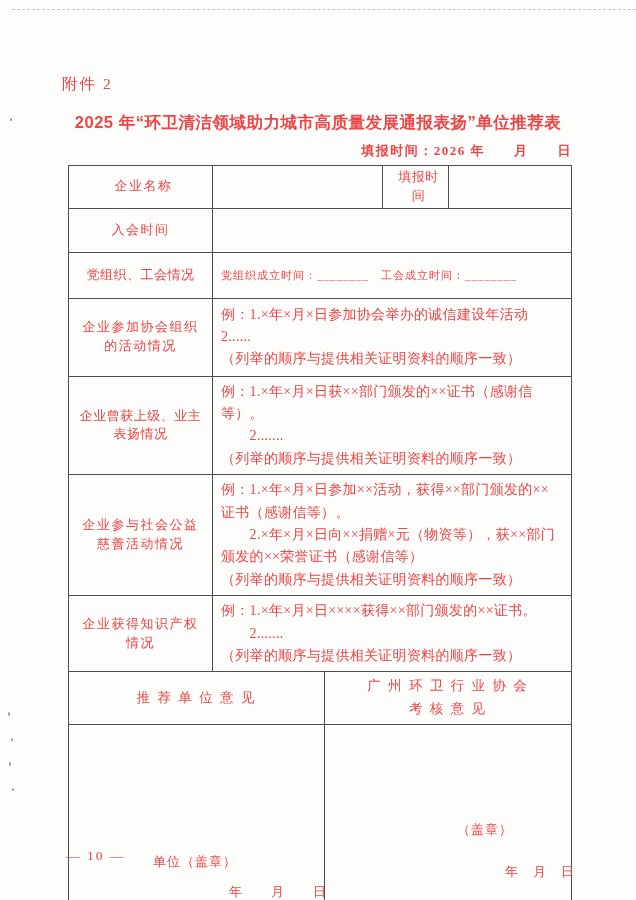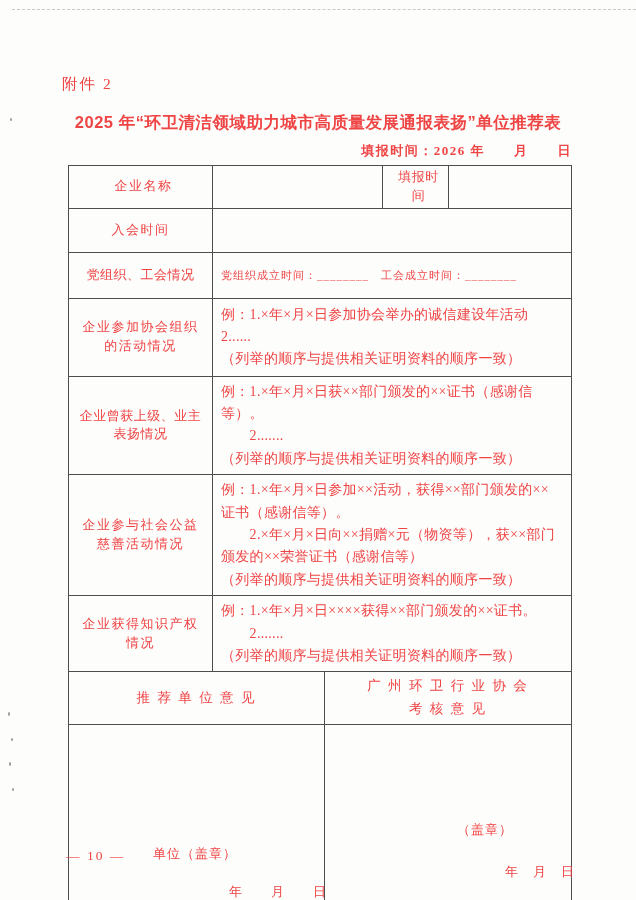--- a/index.html
+++ b/index.html
@@ -49,21 +49,21 @@
   .party-content { font-size: 11px; letter-spacing: 1px; padding: 4px 8px; }
   .r1 { height: 33px; padding-left: 9px; } .r2 { height: 35px; } .r3 { height: 37px; }
   .r4 { height: 69px; } .r5 { height: 70px; } .r6 { height: 90px; margin-top: 36px; }
   .r7 { height: 58px; }
   .opinion-header {
     height: 52px; text-align: center; font-size: 13.5px;
     letter-spacing: 2px; line-height: 1.7;
   }
   .opinion-body { height: 197px; position: relative; }
   .stamp-label, .date-label { position: absolute; font-size: 13px; letter-spacing: 1px; white-space: pre; }
-  .unit-stamp  { left: 84px;  top: 120px; }
+  .unit-stamp  { left: 84px;  top: 128px; }
   .unit-date   { left: 160px; top: 158px; }
   .assoc-stamp { left: 132px; top: 96px; }
   .assoc-date  { left: 180px; top: 138px; }
   .page-number {
     position: absolute; left: 66px; top: 848px;
     font-size: 13.5px; letter-spacing: 2px;
   }
 </style>
 </head>
 <body>

